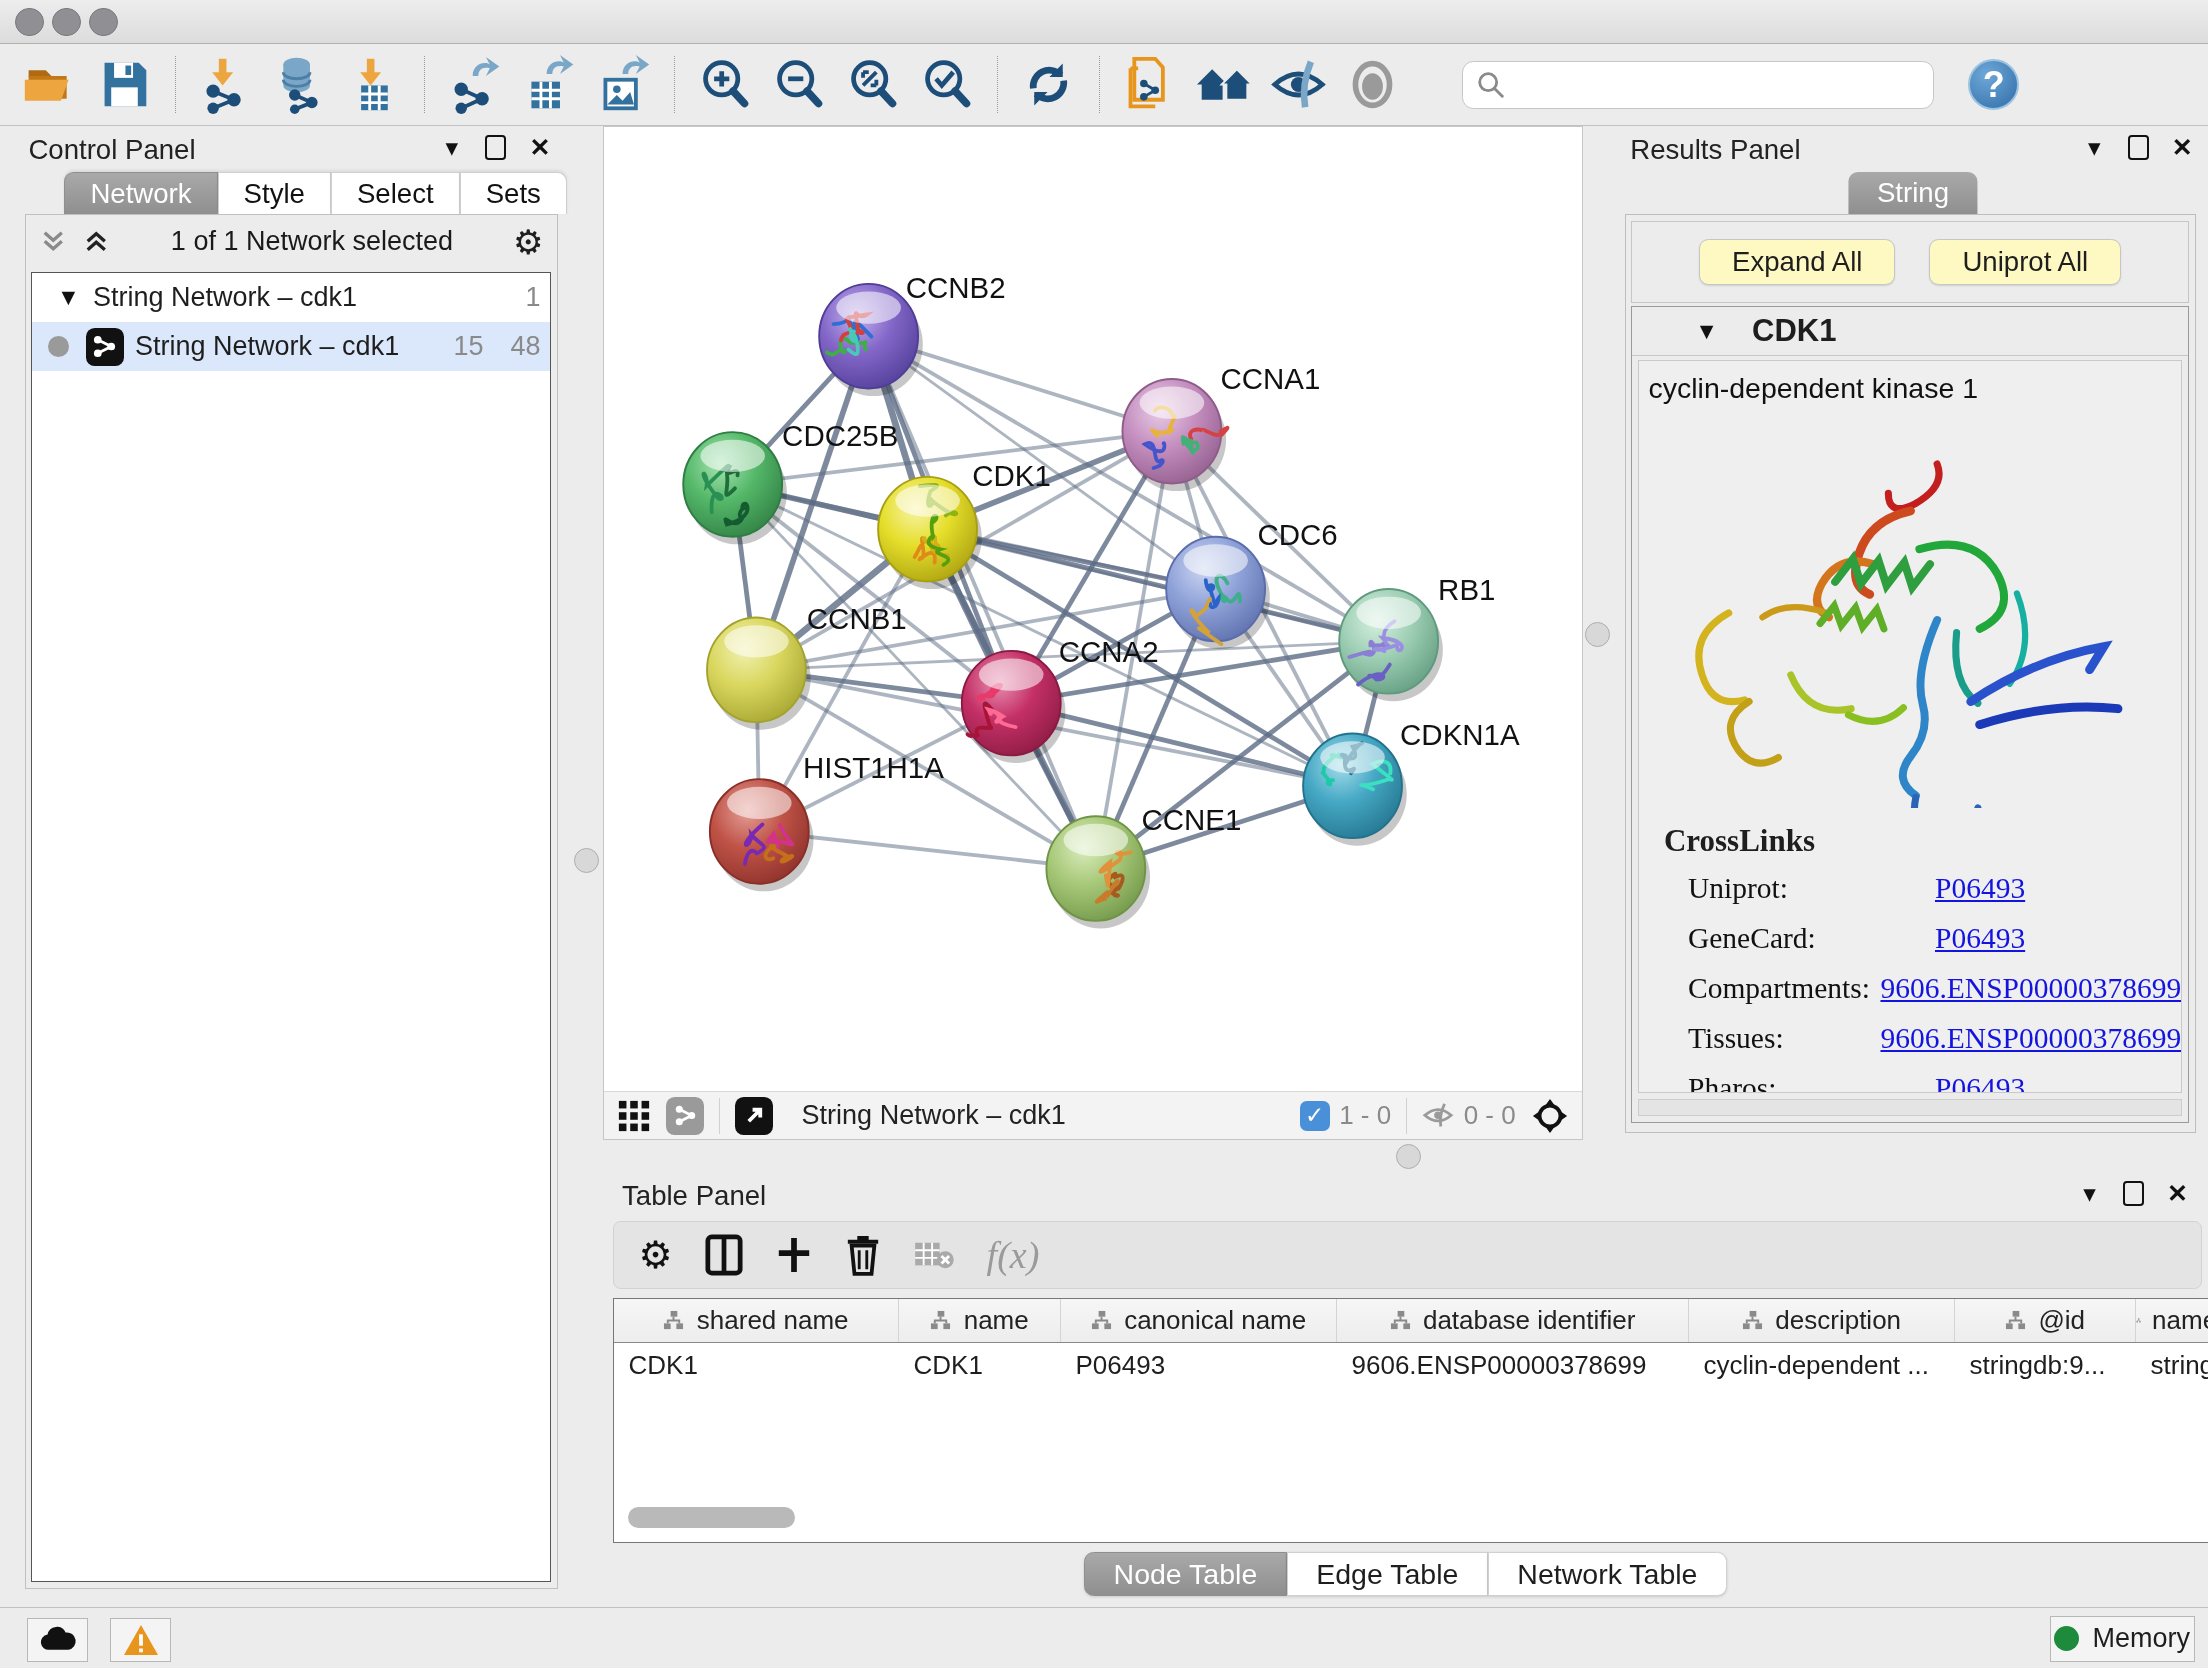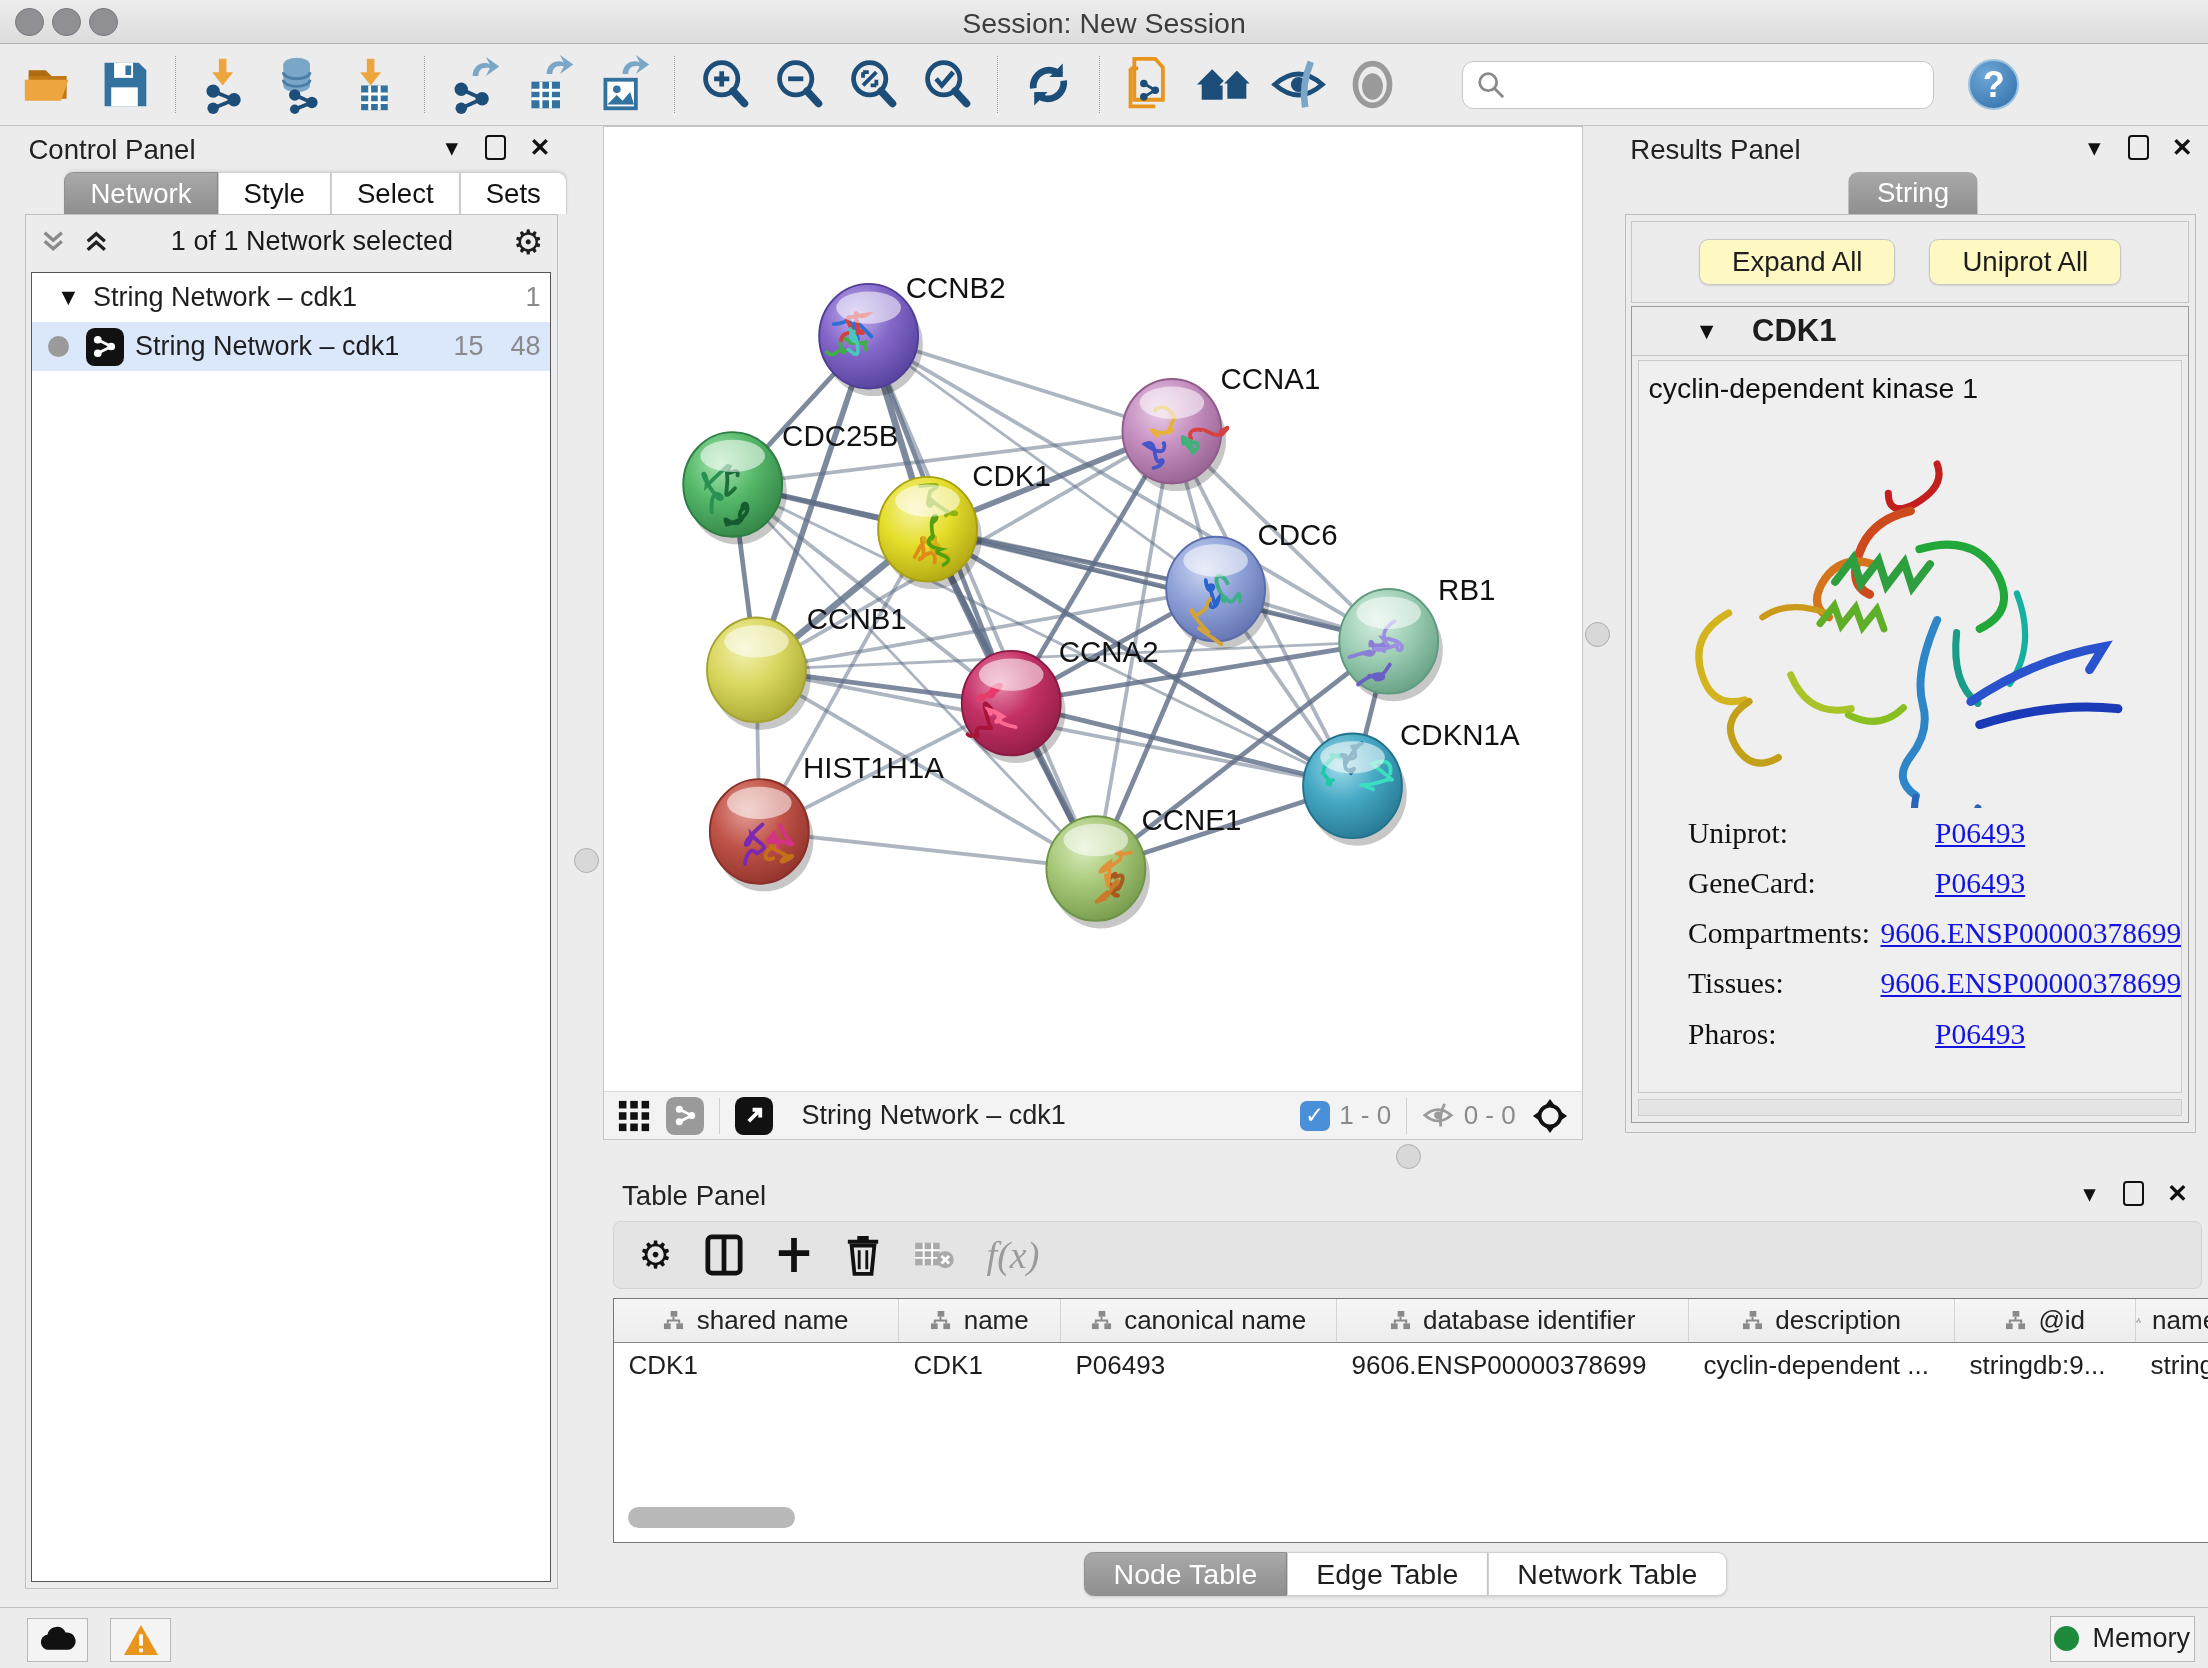--- a/index.html
+++ b/index.html
@@ -134,21 +134,20 @@
 
   svg text { font-family:"Liberation Sans", sans-serif; }
 </style>
 </head>
 <body>
 
 <div id="titlebar">
   <div class="traffic" style="left:15px"></div>
   <div class="traffic" style="left:52px"></div>
   <div class="traffic" style="left:89px"></div>
-  <div id="win-title">Session: New Session</div>
 </div>
 
 <div id="toolbar">
   <div style="width:13.3px"></div>
   <div class="tool">
     <svg width="59" height="59" viewBox="0 0 62 62">
       <path d="M8 16 h18 l7 7 h-25 z" fill="#b06a10"></path>
       <path d="M8 22 h40 v24 h-40 z" fill="#c07818"></path>
       <path d="M4 26 h46 l-8 22 h-38 z" fill="#eda63f"></path>
     </svg>
@@ -658,20 +657,21 @@
             <path d="M198,242 l16,-20 l8,22 l16,-20 l8,22 l16,-20 l8,22" stroke="#5fae28" stroke-width="8"></path>
             <path d="M310,158 q62,-18 88,28 q22,42 -20,62" stroke="#22a83a" stroke-width="9"></path>
             <path d="M352,252 q-6,58 24,80" stroke="#1a9e8a" stroke-width="8"></path>
             <path d="M420,208 q22,58 -8,102" stroke="#15b0a0" stroke-width="7"></path>
             <path d="M368,330 q72,-48 150,-62 l-16,26" stroke="#2a52cc" stroke-width="10"></path>
             <path d="M378,356 q82,-26 156,-18" stroke="#1a3ab8" stroke-width="10"></path>
             <path d="M330,238 q-26,60 -16,96 q8,30 -14,58 q-20,26 6,44" stroke="#2e86c8" stroke-width="9"></path>
             <path d="M306,438 q-8,38 26,42 q34,4 44,-30" stroke="#2a64b8" stroke-width="8"></path>
           </g>
         </svg>
+        <div id="xl-heading" class="serif">CrossLinks</div>
         <div id="xl-rows" class="serif">
             <div class="xl-row">
               <span class="xl-label">Uniprot:</span>
               <a class="xl-value">P06493</a>
             </div>
             <div class="xl-row">
               <span class="xl-label">GeneCard:</span>
               <a class="xl-value">P06493</a>
             </div>
             <div class="xl-row">

